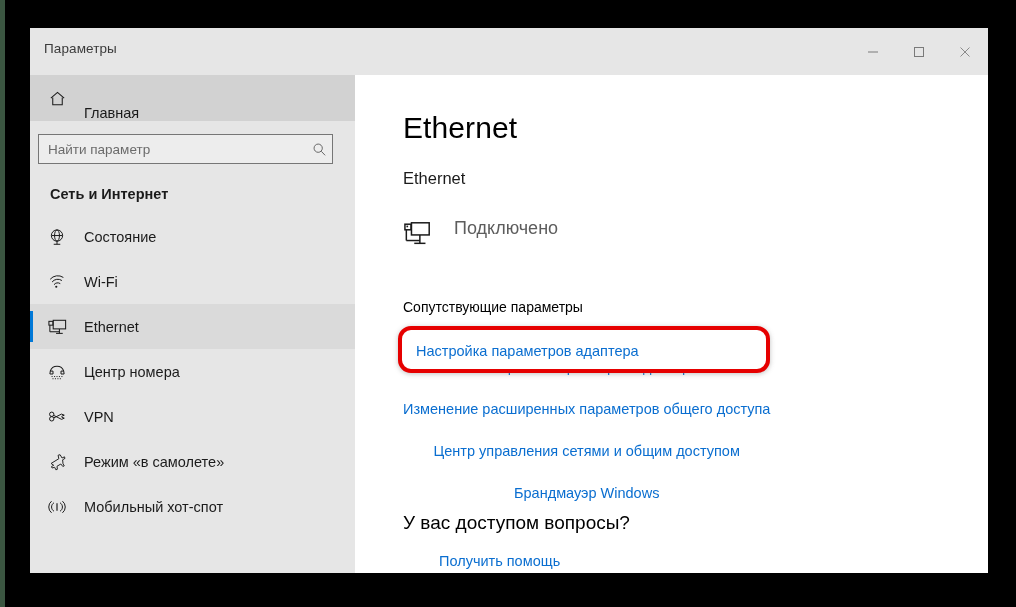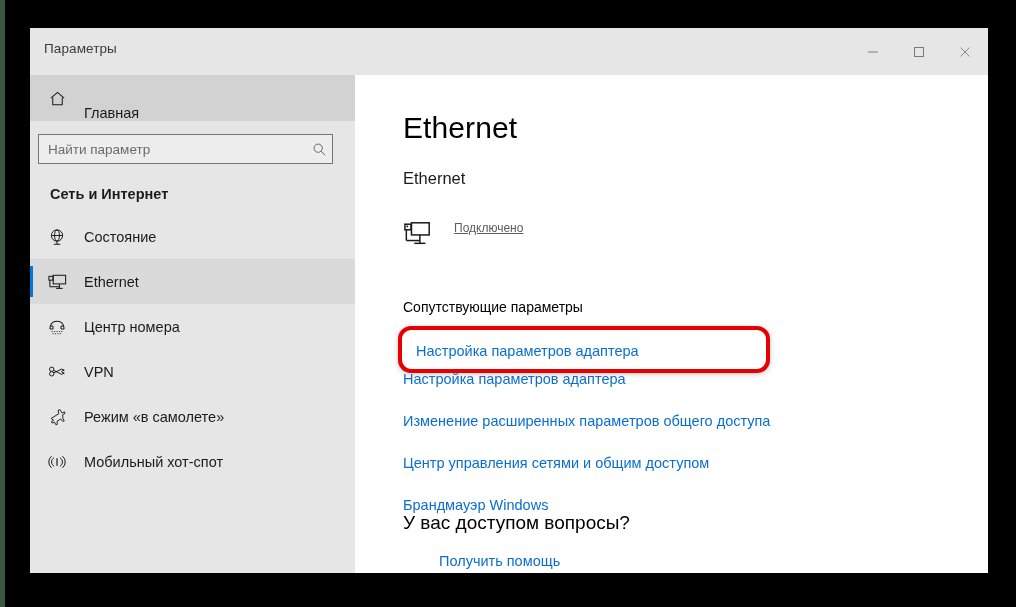--- a/index.html
+++ b/index.html
@@ -186,38 +186,38 @@
     border-radius: 5px;
     background: linear-gradient(90deg,
       rgba(150,150,150,.40) 0%, rgba(120,120,120,.55) 12%,
       rgba(255,255,255,0) 20%, rgba(130,130,130,.50) 30%,
       rgba(120,120,120,.55) 44%, rgba(255,255,255,0) 52%,
       rgba(140,140,140,.50) 62%, rgba(120,120,120,.52) 80%,
       rgba(190,190,190,.25) 100%);
     filter: blur(2.6px);
   }
   .adapter-status {
-    font-size: 12px;
+    font-size: 18px;
     color: #5d5d5d;
-    text-decoration: underline;
   }
 
   .related-head {
     position: absolute;
     left: 48px;
     top: 224px;
     font-size: 14px;
     font-weight: 400;
     color: #000000;
   }
 
   .links {
     position: absolute;
     left: 48px;
-    top: 296px;
+    top: 284px;
+    text-align: center;
   }
   .link {
     display: block;
     font-size: 14.5px;
     color: #0a6ed0;
     text-decoration: none;
     margin-bottom: 26px;
     white-space: nowrap;
   }
 
@@ -322,20 +322,31 @@
             <circle cx="11" cy="9.4" r="6.2" fill="none" stroke="#1b1b1b" stroke-width="1.1"></circle>
             <ellipse cx="11" cy="9.4" rx="2.7" ry="6.2" fill="none" stroke="#1b1b1b" stroke-width="1.1"></ellipse>
             <line x1="5" y1="9.4" x2="17" y2="9.4" stroke="#1b1b1b" stroke-width="1.1"></line>
             <line x1="11" y1="15.6" x2="11" y2="19" stroke="#1b1b1b" stroke-width="1.1"></line>
             <line x1="7.4" y1="19" x2="14.6" y2="19" stroke="#1b1b1b" stroke-width="1.1"></line>
           </svg>
         </span>
         <span class="nav-label">Состояние</span>
       </div>
 
+      <div class="nav-item">
+        <span class="nav-icon">
+          <svg width="20" height="20" viewBox="0 0 22 22">
+            <path d="M3.5 8 A11 11 0 0 1 18 6" fill="none" stroke="#1b1b1b" stroke-width="1.1"></path>
+            <path d="M5.6 11 A8 8 0 0 1 16.4 9.4" fill="none" stroke="#1b1b1b" stroke-width="1.1"></path>
+            <path d="M7.7 14 A5 5 0 0 1 14.6 12.8" fill="none" stroke="#1b1b1b" stroke-width="1.1"></path>
+            <circle cx="10.2" cy="16.2" r="1.2" fill="#1b1b1b"></circle>
+          </svg>
+        </span>
+        <span class="nav-label">Wi-Fi</span>
+      </div>
 
       <div class="nav-item selected">
         <span class="nav-icon">
           <svg width="21" height="21" viewBox="0 0 22 22">
             <rect x="6.5" y="4.5" width="13" height="9" fill="none" stroke="#1b1b1b" stroke-width="1.1"></rect>
             <rect x="2" y="5.6" width="4.2" height="4" fill="none" stroke="#1b1b1b" stroke-width="1.1"></rect>
             <line x1="3" y1="9.6" x2="3" y2="16.5" stroke="#1b1b1b" stroke-width="1.1"></line>
             <line x1="3" y1="16.5" x2="13" y2="16.5" stroke="#1b1b1b" stroke-width="1.1"></line>
             <line x1="13" y1="13.5" x2="13" y2="18.2" stroke="#1b1b1b" stroke-width="1.1"></line>
             <line x1="9.5" y1="18.2" x2="16.5" y2="18.2" stroke="#1b1b1b" stroke-width="1.1"></line>

